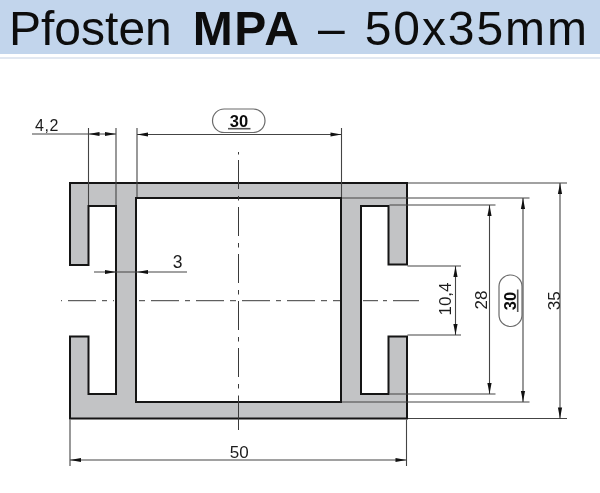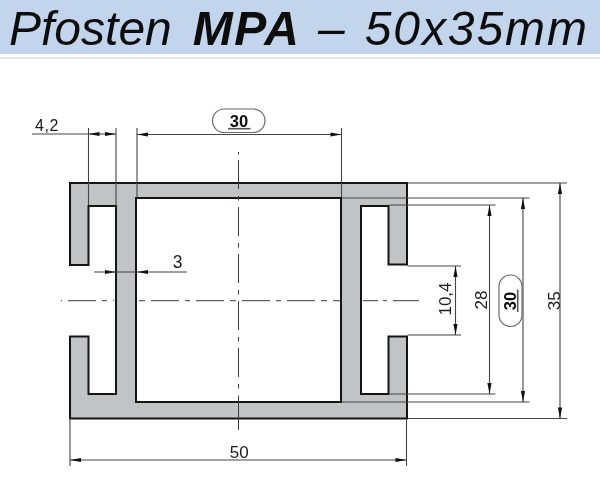--- a/index.html
+++ b/index.html
@@ -1,19 +1,19 @@
 <!DOCTYPE html>
 <html><head>
 <meta charset="utf-8">
 <style>
   html,body{margin:0;padding:0;background:#fff;width:600px;height:493px;overflow:hidden;}
   body{font-family:"Liberation Sans", sans-serif;}
   #titlebar{position:absolute;left:0;top:0;width:600px;height:54px;background:#c2d5ec;}
   #titlerule{position:absolute;left:0;top:57px;width:600px;height:2px;background:#e2e8f1;}
-  #title{position:absolute;left:9px;top:1px;font-style:italic;font-size:48px;color:#0d0d0d;white-space:pre;}
+  #title{position:absolute;left:9px;top:1px;font-size:48px;color:#0d0d0d;white-space:pre;}
   #t2{letter-spacing:1.6px;margin-left:3.5px;}
   #t3{letter-spacing:1.9px;margin-left:-1px;}
   svg{position:absolute;left:0;top:0;}
 </style>
 </head>
 <body>
 
 <div id="titlebar"></div>
 
 <div id="titlerule"></div>

